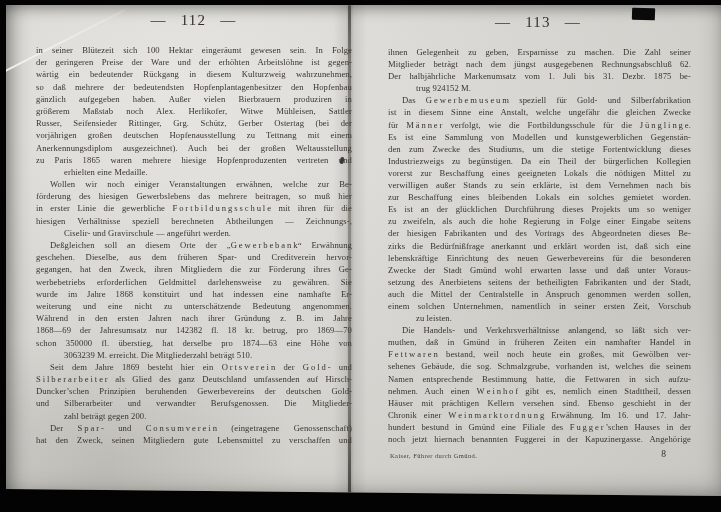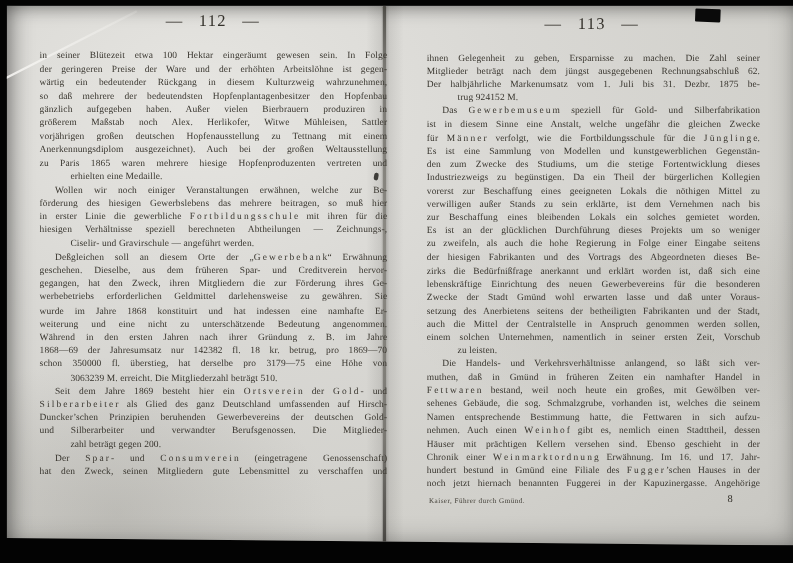--- a/index.html
+++ b/index.html
@@ -72,44 +72,45 @@
   <div class="crease"></div>
   <div class="gutter"></div>
   <div class="gutter-line"></div>
   <div class="notch"></div>
   <div class="speck"></div>
 
   <div class="page-col" style="left:30px;top:7px;width:315px;">
     <div class="page-header">— 112 —</div>
   </div>
   <div class="page-col lines lp" style="left:30px;top:39px;width:316px;">
-      <div class="line">in seiner Blütezeit etwa 100 Hektar eingeräumt gewesen sein. In Folge</div>
+      <div class="line">in seiner Blütezeit sich 100 Hektar eingeräumt gewesen sein. In Folge</div>
       <div class="line">der geringeren Preise der Ware und der erhöhten Arbeitslöhne ist gegen-</div>
       <div class="line">wärtig ein bedeutender Rückgang in diesem Kulturzweig wahrzunehmen,</div>
       <div class="line">so daß mehrere der bedeutendsten Hopfenplantagenbesitzer den Hopfenbau</div>
       <div class="line">gänzlich aufgegeben haben. Außer vielen Bierbrauern produziren in</div>
       <div class="line">größerem Maßstab noch Alex. Herlikofer, Witwe Mühleisen, Sattler</div>
+      <div class="line">Russer, Seifensieder Rittinger, Grg. Schütz, Gerber Ostertag (bei der</div>
       <div class="line">vorjährigen großen deutschen Hopfenausstellung zu Tettnang mit einem</div>
       <div class="line">Anerkennungsdiplom ausgezeichnet). Auch bei der großen Weltausstellung</div>
       <div class="line">zu Paris 1865 waren mehrere hiesige Hopfenproduzenten vertreten und</div>
       <div class="line pend">erhielten eine Medaille.</div>
       <div class="line indent">Wollen wir noch einiger Veranstaltungen erwähnen, welche zur Be-</div>
       <div class="line">förderung des hiesigen Gewerbslebens das mehrere beitragen, so muß hier</div>
       <div class="line">in erster Linie die gewerbliche F o r t b i l d u n g s s c h u l e mit ihren für die</div>
       <div class="line">hiesigen Verhältnisse speziell berechneten Abtheilungen — Zeichnungs-,</div>
       <div class="line pend">Ciselir- und Gravirschule — angeführt werden.</div>
       <div class="line indent">Deßgleichen soll an diesem Orte der „G e w e r b e b a n k“ Erwähnung</div>
       <div class="line">geschehen. Dieselbe, aus dem früheren Spar- und Creditverein hervor-</div>
       <div class="line">gegangen, hat den Zweck, ihren Mitgliedern die zur Förderung ihres Ge-</div>
       <div class="line">werbebetriebs erforderlichen Geldmittel darlehensweise zu gewähren. Sie</div>
       <div class="line">wurde im Jahre 1868 konstituirt und hat indessen eine namhafte Er-</div>
       <div class="line">weiterung und eine nicht zu unterschätzende Bedeutung angenommen.</div>
       <div class="line">Während in den ersten Jahren nach ihrer Gründung z. B. im Jahre</div>
       <div class="line">1868—69 der Jahresumsatz nur 142382 fl. 18 kr. betrug, pro 1869—70</div>
-      <div class="line">schon 350000 fl. überstieg, hat derselbe pro 3179—75 eine Höhe von</div>
+      <div class="line">schon 350000 fl. überstieg, hat derselbe pro 1874—63 eine Höhe von</div>
       <div class="line pend">3063239 M. erreicht. Die Mitgliederzahl beträgt 510.</div>
       <div class="line indent">Seit dem Jahre 1869 besteht hier ein O r t s v e r e i n der G o l d - und</div>
       <div class="line">S i l b e r a r b e i t e r als Glied des ganz Deutschland umfassenden auf Hirsch-</div>
       <div class="line">Duncker’schen Prinzipien beruhenden Gewerbevereins der deutschen Gold-</div>
       <div class="line">und Silberarbeiter und verwandter Berufsgenossen. Die Mitglieder-</div>
       <div class="line pend">zahl beträgt gegen 200.</div>
       <div class="line indent">Der S p a r - und C o n s u m v e r e i n (eingetragene Genossenschaft)</div>
       <div class="line">hat den Zweck, seinen Mitgliedern gute Lebensmittel zu verschaffen und</div>
     </div>
 

